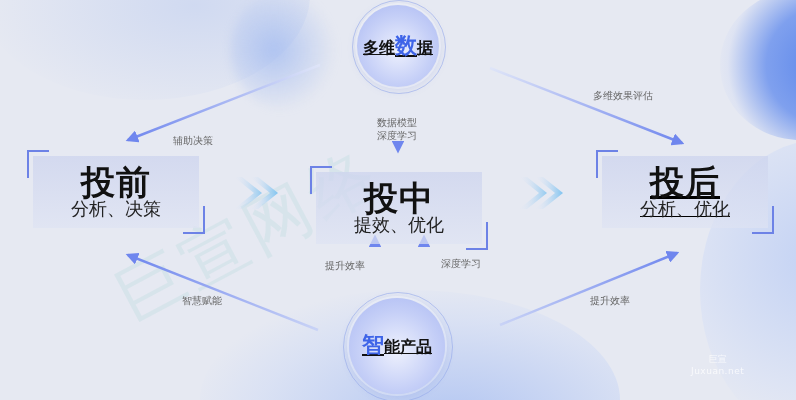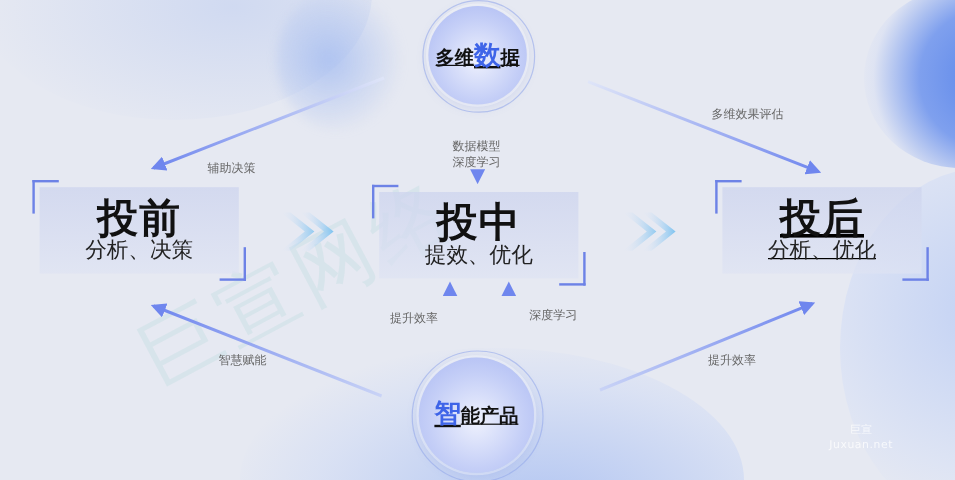--- a/index.html
+++ b/index.html
@@ -66,21 +66,21 @@
       position: absolute; width: 166px; height: 72px;
       background: linear-gradient(180deg, rgba(205,212,238,0.75), rgba(222,227,243,0.7));
       display: flex; flex-direction: column; align-items: center; justify-content: center;
     }
     .box .title { font-size: 34px; font-weight: bold; color: #111; line-height: 32px; letter-spacing: 1px; }
     .box .sub { font-size: 18px; color: #222; line-height: 18px; margin-top: 2px; text-align: right; }
     .corner-tl, .corner-br { position: absolute; width: 20px; height: 26px; }
     .corner-tl { left: -6px; top: -6px; border-left: 2px solid #6d82e6; border-top: 2px solid #6d82e6; }
     .corner-br { right: -6px; bottom: -6px; border-right: 2px solid #6d82e6; border-bottom: 2px solid #6d82e6; }
     .box-pre { left: 33px; top: 156px; }
-    .box-mid { left: 316px; top: 160px; }
+    .box-mid { left: 316px; top: 172px; }
     .box-post { left: 602px; top: 156px; text-decoration: underline; }
 
     
     .chev { position: absolute; }
     .chev-1 { left: 232px; top: 173px; }
     .chev-2 { left: 517px; top: 173px; }
 
     
     .lbl {
       position: absolute; font-size: 10px; color: #666; white-space: nowrap; line-height: 13px;

